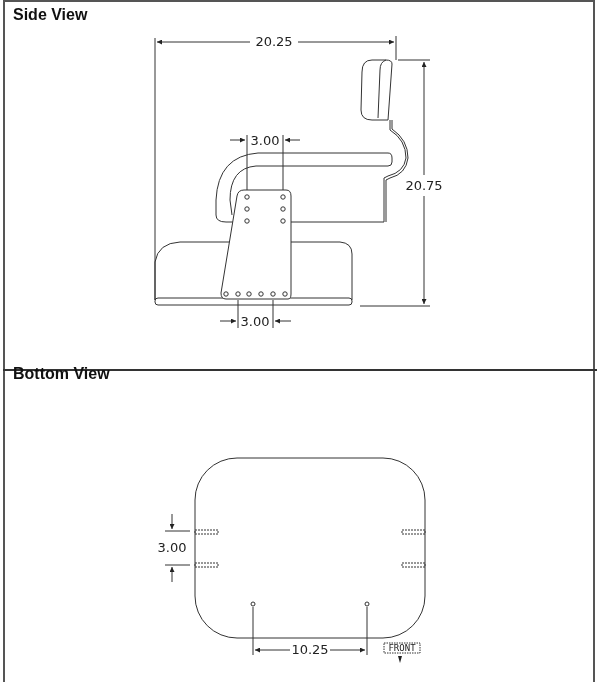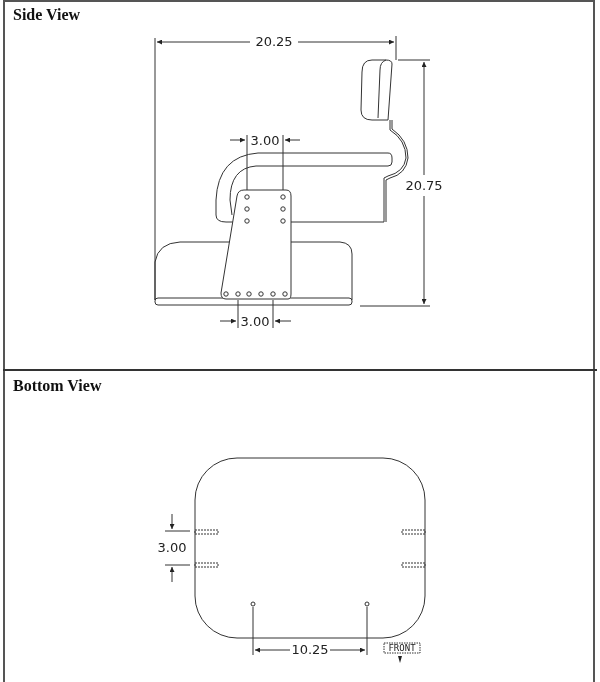--- a/index.html
+++ b/index.html
@@ -4,34 +4,34 @@
 <style>
   html, body { margin: 0; padding: 0; background: #ffffff; }
   body { width: 600px; height: 682px; overflow: hidden; position: relative; }
   .frame {
     position: absolute; left: 3px; top: 0; width: 592px; height: 700px;
     border: 2px solid #555; box-sizing: border-box; border-bottom: none;
   }
   .divider { position: absolute; left: 3px; width: 594px; top: 369px; height: 0; border-top: 2px solid #333; }
   .panel-title {
     position: absolute; left: 13px;
-    font-family: Liberation Serif, serif; font-weight: bold; font-size: 16px; color: #111;
+    font-family: Liberation Sans, sans-serif; font-weight: bold; font-size: 16px; color: #111;
   }
   svg { position: absolute; left: 0; top: 0; }
   .dim { font-family: "DejaVu Sans", sans-serif; font-size: 13px; fill: #222; }
   .small { font-family: "DejaVu Sans Mono", monospace; font-size: 9px; fill: #222; }
 </style>
 </head>
 <body>
 
 <div class="frame"></div>
 <div class="divider"></div>
 
 <div class="panel-title" style="top:6px;">Side View</div>
-<div class="panel-title" style="top:377px;text-align:right;">Bottom View</div>
+<div class="panel-title" style="top:365px;text-align:right;">Bottom View</div>
 
 <svg width="600" height="682" viewBox="0 0 600 682">
   <defs>
     <marker id="arr" viewBox="0 0 10 10" refX="10" refY="5" markerWidth="7" markerHeight="5" orient="auto-start-reverse">
       <path d="M0,0 L10,5 L0,10 z" fill="#222"></path>
     </marker>
   </defs>
 
   <g fill="none" stroke="#333" stroke-width="1">
 

